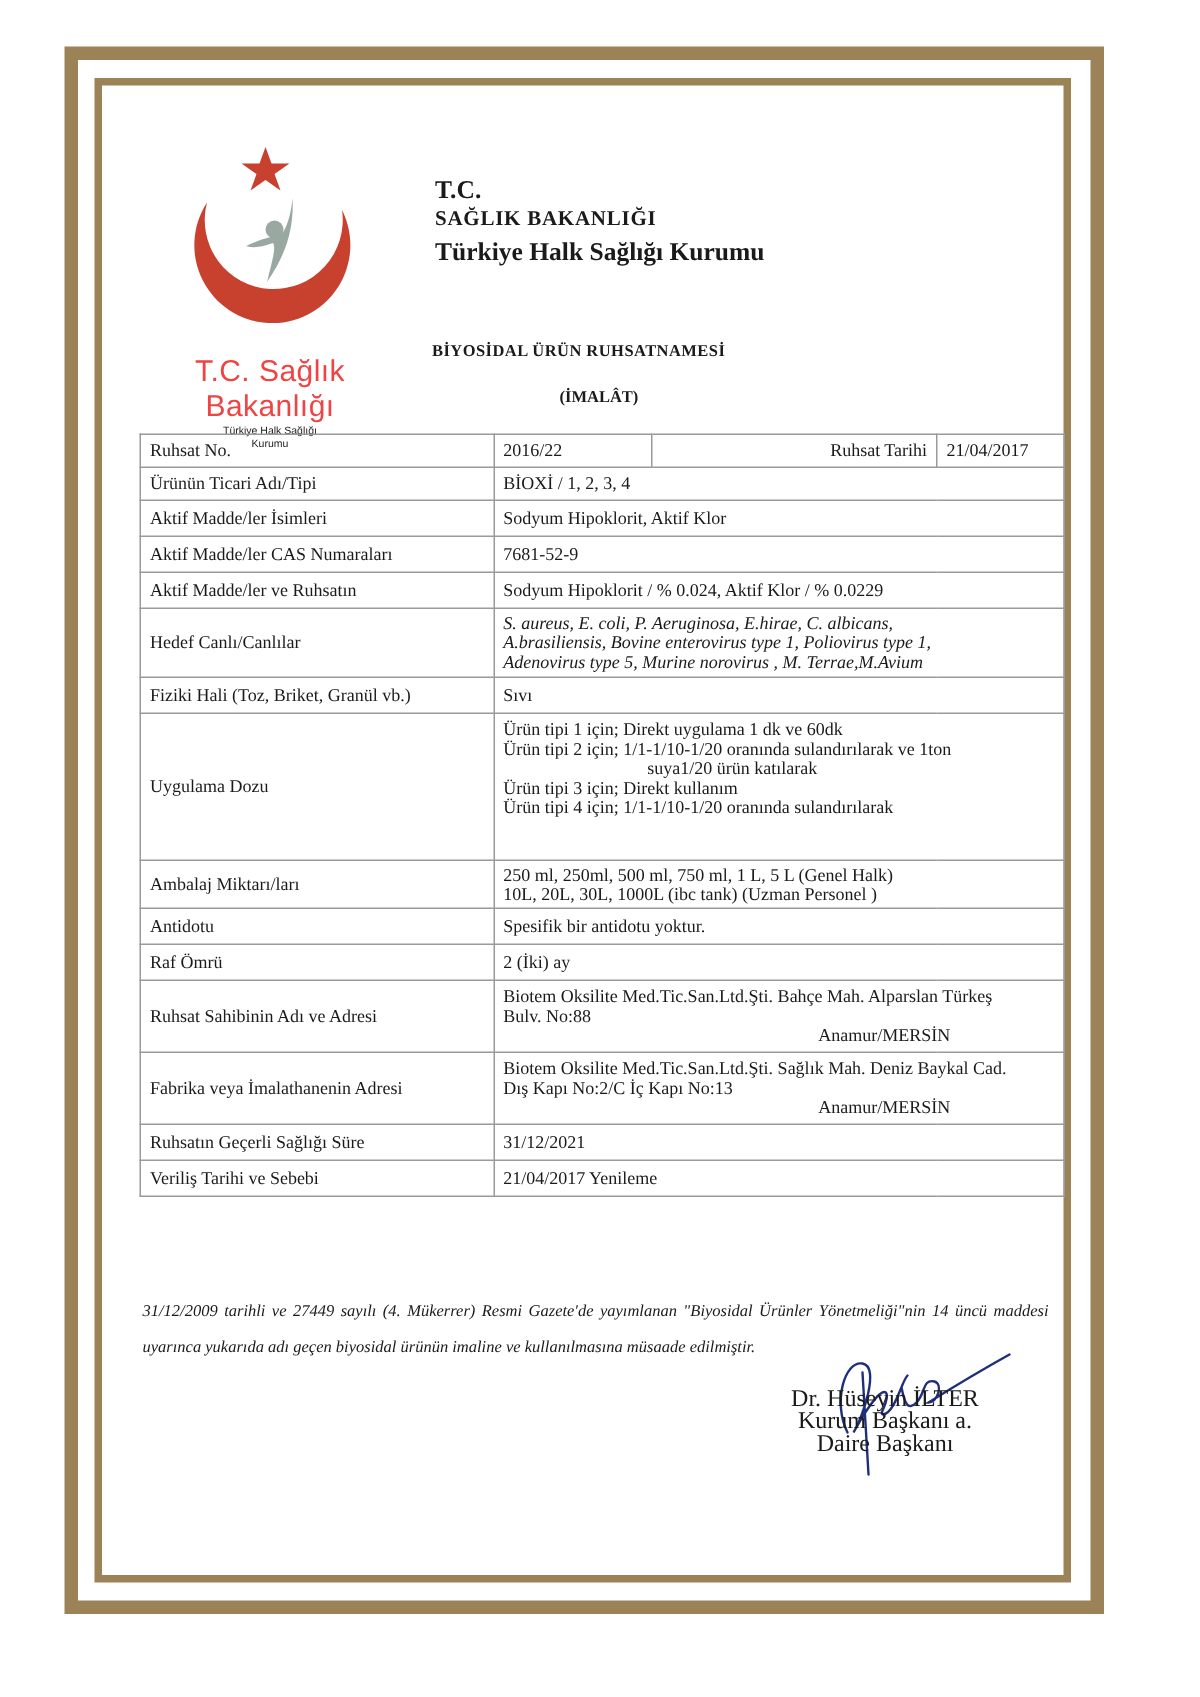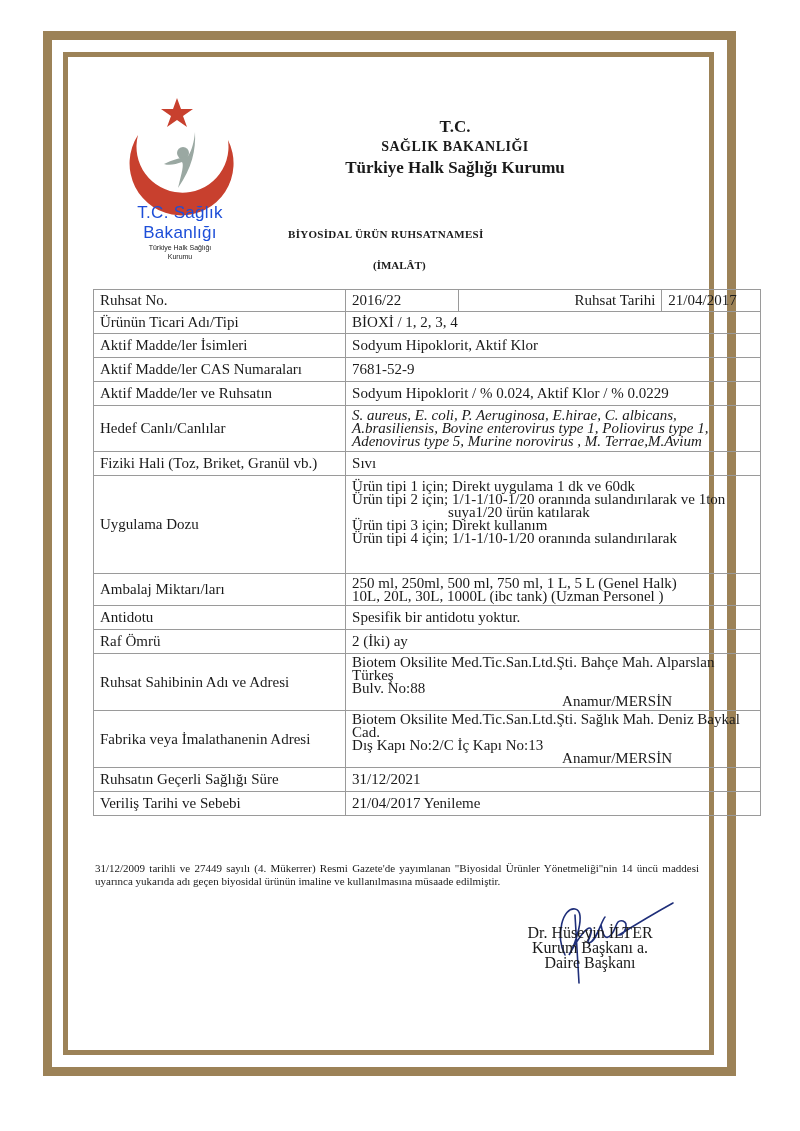--- a/index.html
+++ b/index.html
@@ -5,37 +5,37 @@
   html, body { margin: 0; padding: 0; background: #ffffff; }
   body { width: 800px; height: 1131px; position: relative; overflow: hidden;
          font-family: "Liberation Serif", "DejaVu Serif", serif; color: #1a1a1a; }
   .frame-outer { position: absolute; left: 43px; top: 31px; width: 693px; height: 1045px;
                  border: 9px solid #9c8257; box-sizing: border-box; }
   .frame-inner { position: absolute; left: 63px; top: 52px; width: 651px; height: 1003px;
                  border: 5px solid #9c8257; box-sizing: border-box; }
   .logo { position: absolute; left: 100px; top: 90px; width: 160px; height: 150px; }
   .logo-text { position: absolute; left: 100px; top: 203px; width: 160px; text-align: center;
                font-family: "Liberation Sans", sans-serif; }
-  .logo-text .l1 { font-size: 17px; color: #1d4ed8; letter-spacing: 0.3px; }
+  .logo-text .l1 { font-size: 20px; color: #ef4444; letter-spacing: 0.3px; margin-top: 34px; }
   .logo-text .l2 { font-size: 7px; color: #222; line-height: 9px; }
-  .header { position: absolute; left: 290px; top: 117px; width: 330px; text-align: center; }
+  .header { position: absolute; left: 290px; top: 117px; width: 330px; text-align: left; }
   .header .tc { font-size: 17px; font-weight: bold; line-height: 20px; }
   .header .min { font-size: 14px; font-weight: bold; line-height: 20px; letter-spacing: 0.5px; }
   .header .inst { font-size: 17px; line-height: 22px; font-weight: bold; }
   .doc-title { position: absolute; left: 288px; top: 228px; font-size: 11px; font-weight: bold; letter-spacing: 0.3px; }
   .doc-sub { position: absolute; left: 373px; top: 259px; font-size: 11px; font-weight: bold; }
-  table.info { position: absolute; left: 93px; top: 289px; width: 668px; border-collapse: collapse;
-               font-size: 15px; }
+  table.info { position: absolute; left: 93px; top: 289px; width: 617px; border-collapse: collapse;
+               font-size: 12px; }
   table.info td { border: 1px solid #9a9a9a; padding: 2px 6px; vertical-align: middle; line-height: 13px; }
   table.info td.lbl { width: 195px; }
   .ital { font-style: italic; }
   .indent { padding-left: 96px; }
   .right-city { padding-left: 210px; }
   .statement { position: absolute; left: 95px; top: 862px; width: 604px; font-size: 11px;
-               line-height: 13px; text-align: justify; }
+               line-height: 24px; text-align: justify; font-style: italic; }
   .signature { position: absolute; left: 520px; top: 925px; width: 140px; text-align: center;
                font-size: 16px; line-height: 15px; }
   .sig-scribble { position: absolute; left: 545px; top: 895px; width: 130px; height: 90px; }
 </style>
 </head>
 <body>
 
 <div class="frame-outer"></div>
 <div class="frame-inner"></div>
 

